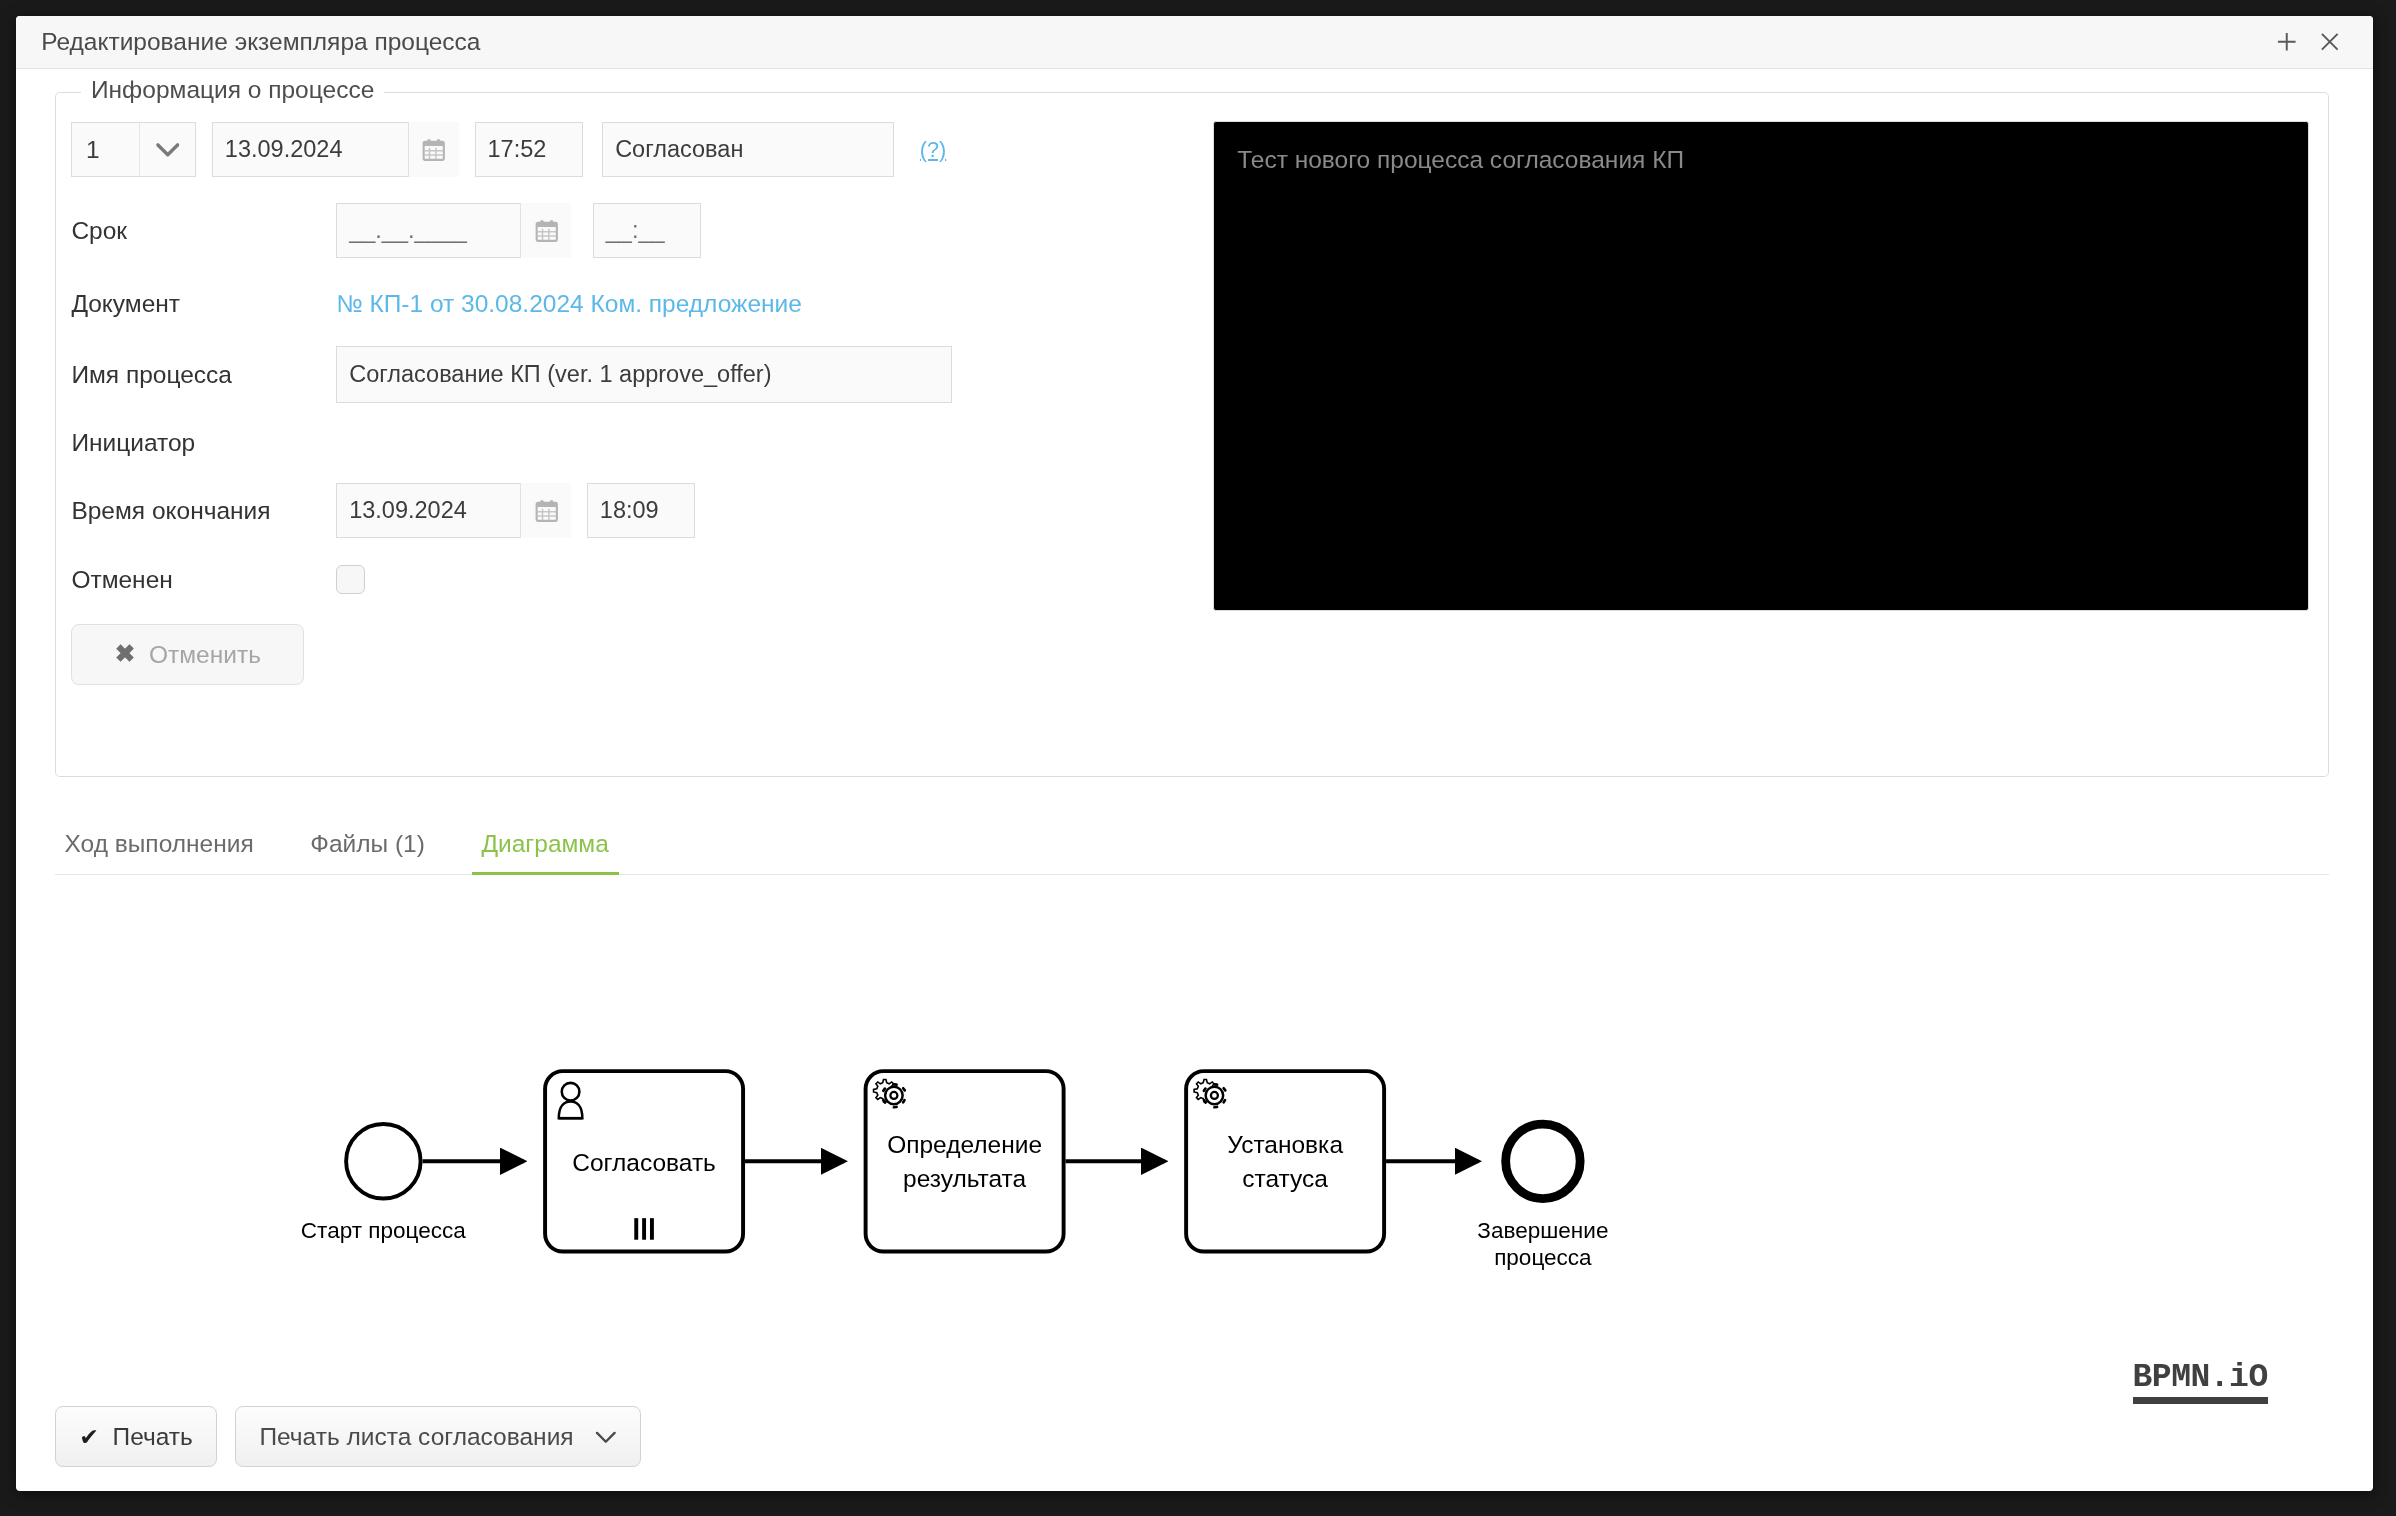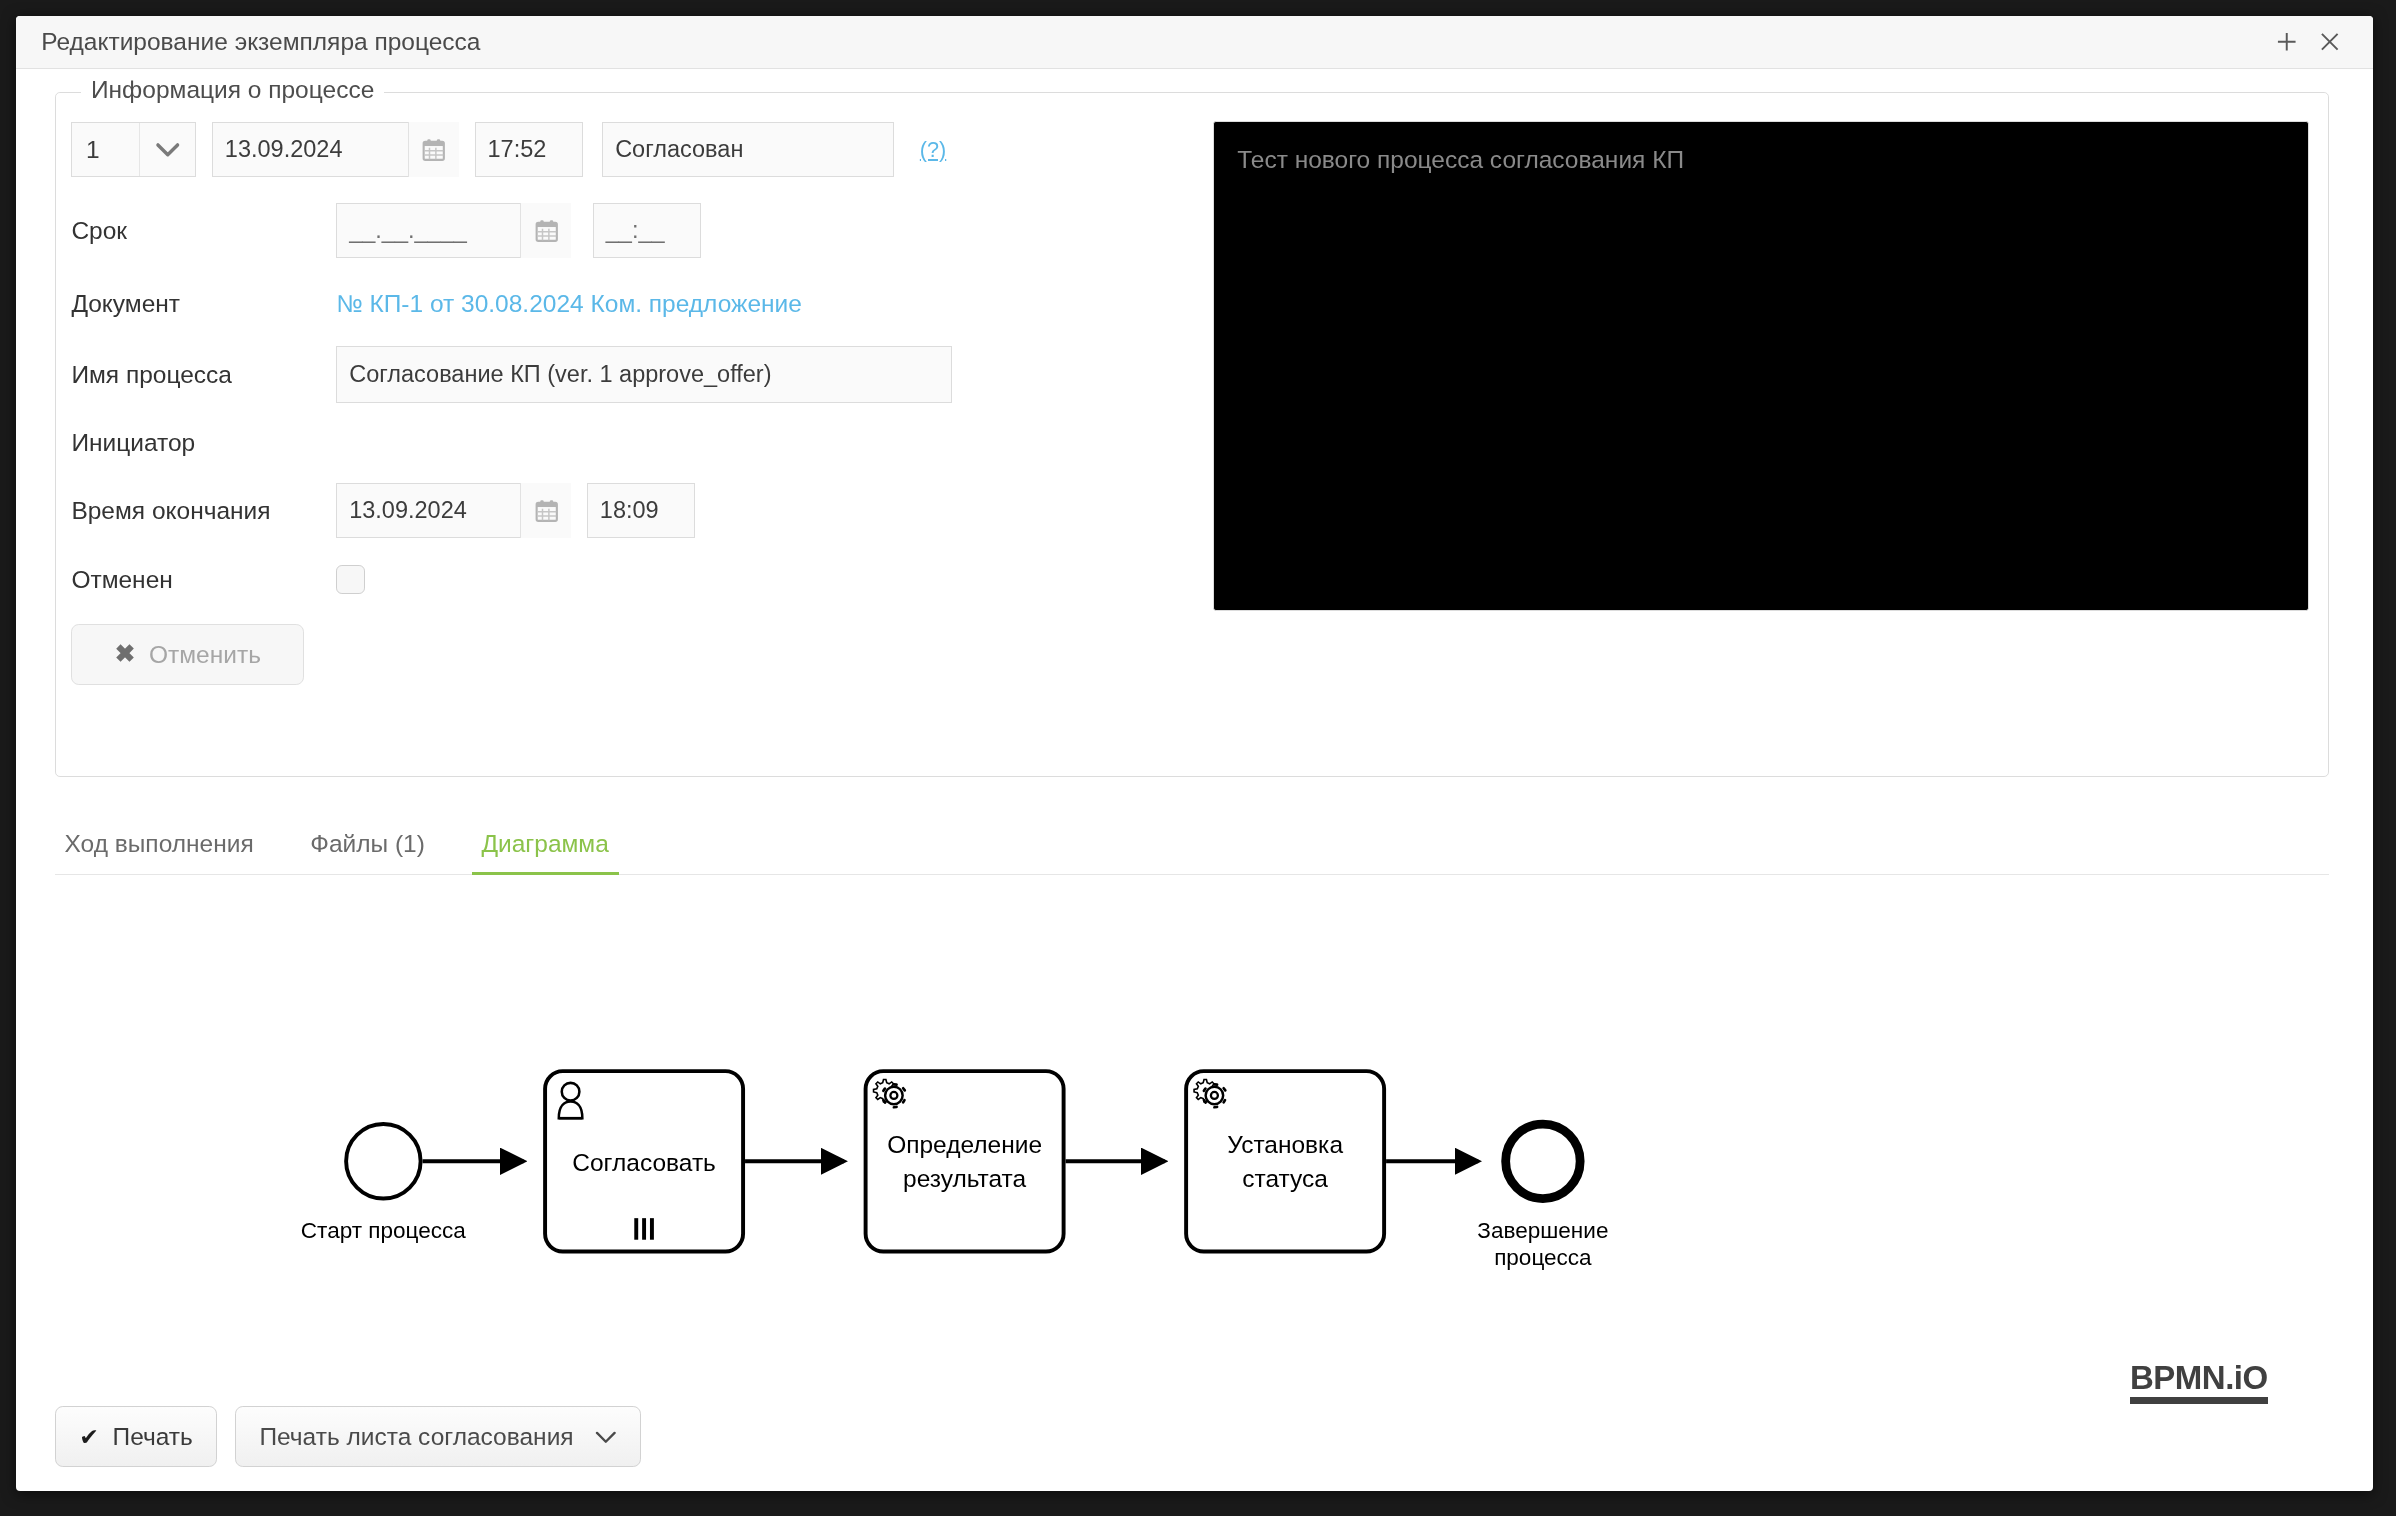--- a/index.html
+++ b/index.html
@@ -261,21 +261,21 @@
     left: 39px;
     top: 808px;
     width: 2274px;
     height: 549px;
     overflow: hidden;
   }
   #bpmn-logo {
     position: absolute;
     right: 61px;
     bottom: 21.6px;
-    font-family: Liberation Sans, sans-serif;
+    font-family: Liberation Mono, monospace;
     font-weight: 700;
     font-size: 33px;
     letter-spacing: -0.5px;
     color: #404040;
     line-height: 1;
   }
   #bpmn-logo-bar {
     height: 6.9px;
     background: #404040;
     margin-top: 2.9px;

